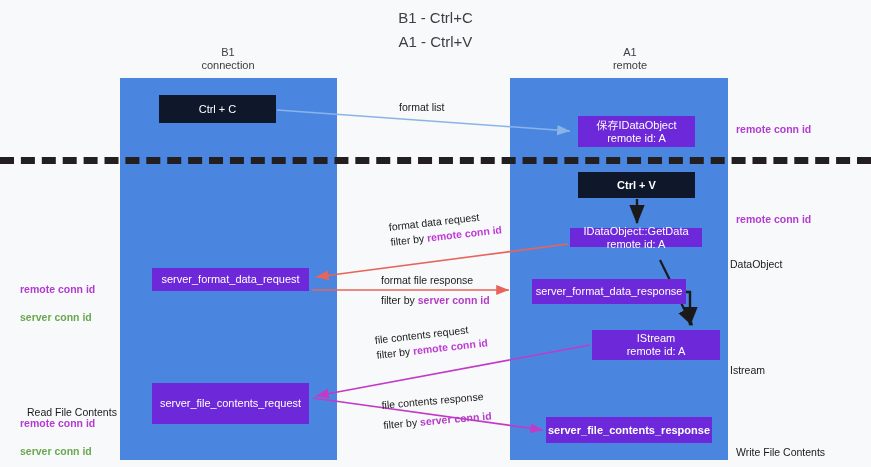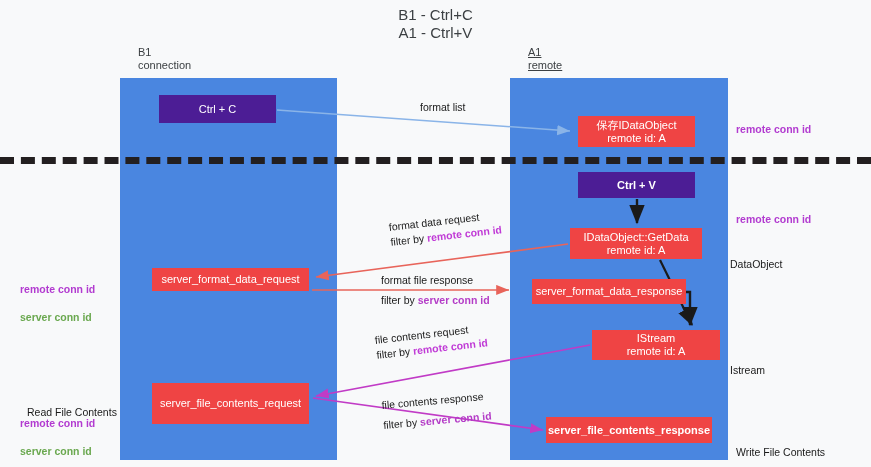--- a/index.html
+++ b/index.html
@@ -9,70 +9,70 @@
     font-family:"Liberation Sans","DejaVu Sans",sans-serif;
     position:relative;overflow:hidden;
     -webkit-font-smoothing:antialiased;
   }
   .stage{position:absolute;inset:0;}
   .abs{position:absolute;}
 
   
   #title{
     left:0;top:6px;width:871px;text-align:center;
-    font-size:15px;color:#3c4043;line-height:18px;
+    font-size:15px;color:#3c4043;line-height:24px;
     white-space:pre-line;
   }
 
   
   .col-head{
-    font-size:11px;color:#3c4043;text-align:left;line-height:13px;
+    font-size:11px;color:#3c4043;text-align:center;line-height:13px;
     white-space:pre-line;width:180px;
   }
   #head-b1{left:138px;top:46px;}
-  #head-a1{left:528px;top:46px;text-decoration:underline;}
+  #head-a1{left:540px;top:46px;}
 
   
   .lane{background:#4a86e0;}
   #lane-b1{left:120px;top:78px;width:217px;height:382px;}
   #lane-a1{left:510px;top:78px;width:218px;height:382px;}
 
   
   #divider{
     left:0px;top:157px;width:871px;height:0;
     border-top:7px dashed #231f20;
   }
 
   
   .node{
     display:flex;align-items:center;justify-content:center;
     text-align:center;color:#ffffff;font-size:11px;line-height:13px;
     white-space:pre-line;box-sizing:border-box;padding:2px 4px;
   }
-  .green{background:#4c1d95;}
-  .orange{background:#ef4444;}
+  .green{background:#0f172a;}
+  .orange{background:#6d28d9;}
 
   #n-ctrlc{left:159px;top:95px;width:117px;height:28px;}
   #n-saveido{left:578px;top:116px;width:117px;height:31px;}
   #n-ctrlv{left:578px;top:172px;width:117px;height:26px;font-weight:bold;}
-  #n-getdata{left:570px;top:228px;width:132px;height:31px;}
+  #n-getdata{left:570px;top:228px;width:132px;height:19px;}
   #n-sfdreq{left:152px;top:268px;width:157px;height:23px;}
   #n-sfdresp{left:515px;top:279px;width:154px;height:25px;margin-left:17px;}
   #n-istream{left:592px;top:330px;width:128px;height:30px;}
   #n-sfcreq{left:152px;top:383px;width:157px;height:41px;}
   #n-sfcresp{left:546px;top:417px;width:166px;height:26px;font-weight:bold;}
 
   
   .elabel{
     font-size:10.5px;color:#1a1a1a;line-height:15px;white-space:nowrap;
   }
   .elabel .hl-purple{color:#c03bd6;font-weight:bold;}
   .elabel .hl-purple2{color:#b43cc7;font-weight:bold;}
 
-  #lb-formatlist{left:399px;top:100px;margin-left:21px;}
+  #lb-formatlist{left:399px;top:100px;}
   #lb-fdreq{left:388px;top:220px;transform:rotate(-6.5deg);transform-origin:left top;}
   #lb-fdresp{left:381px;top:273px;}
   #lb-fcreq{left:374px;top:333px;transform:rotate(-6.5deg);transform-origin:left top;}
   #lb-fcresp{left:381px;top:398px;transform:rotate(-5deg);transform-origin:left top;}
 
   
   .side{font-size:10.5px;line-height:14px;white-space:pre-line;}
   .side-bold{font-weight:bold;}
   .purple{color:#b23bd0;}
   .green-t{color:#6aa84f;}

